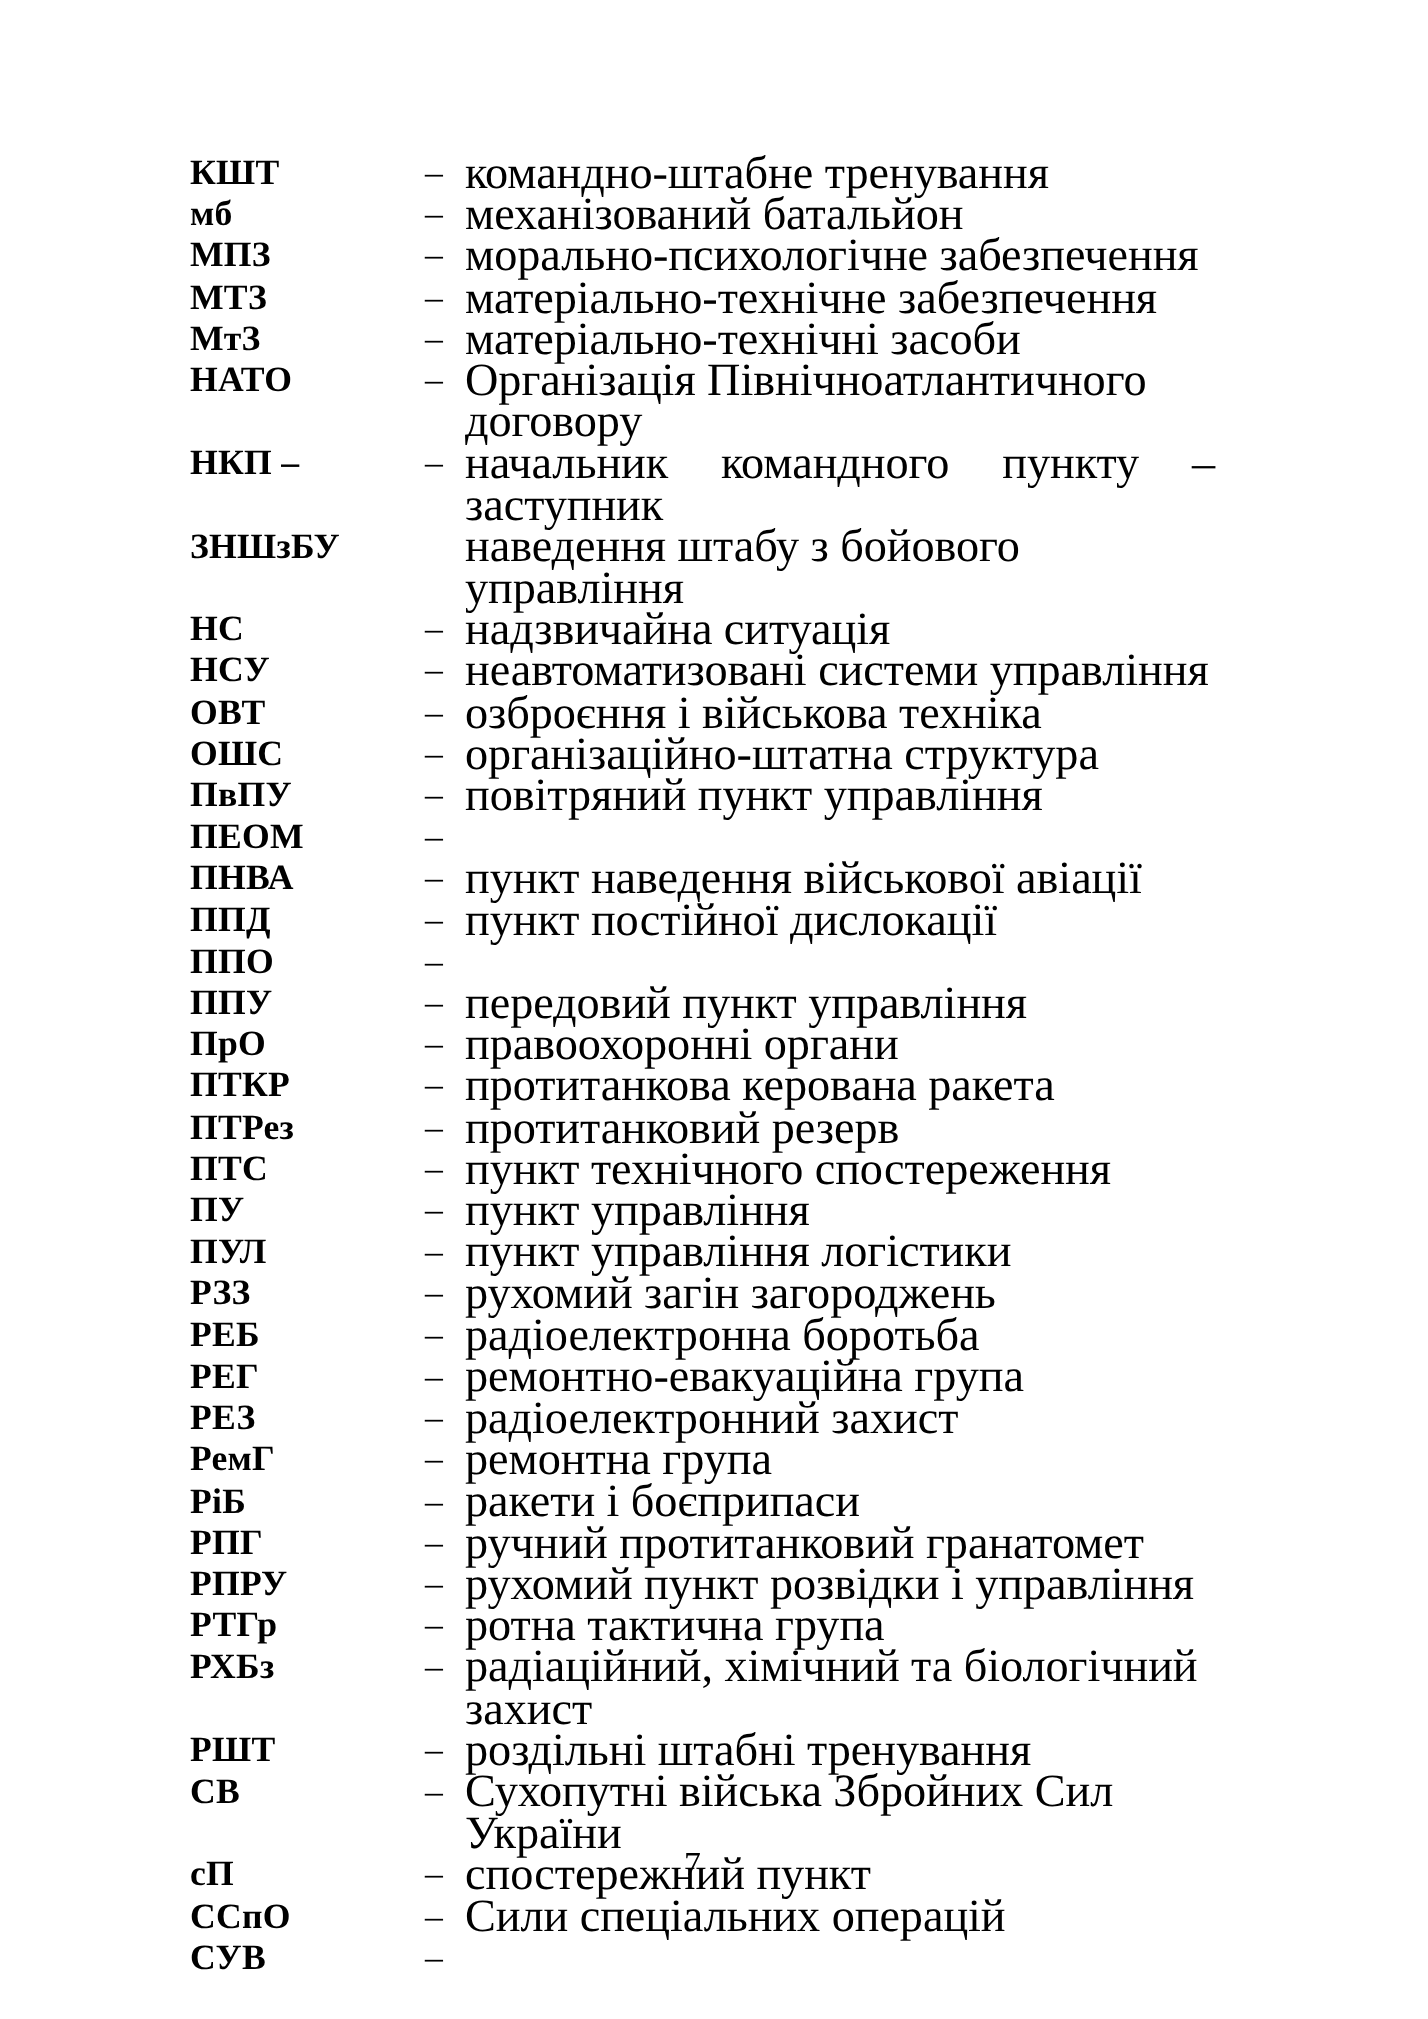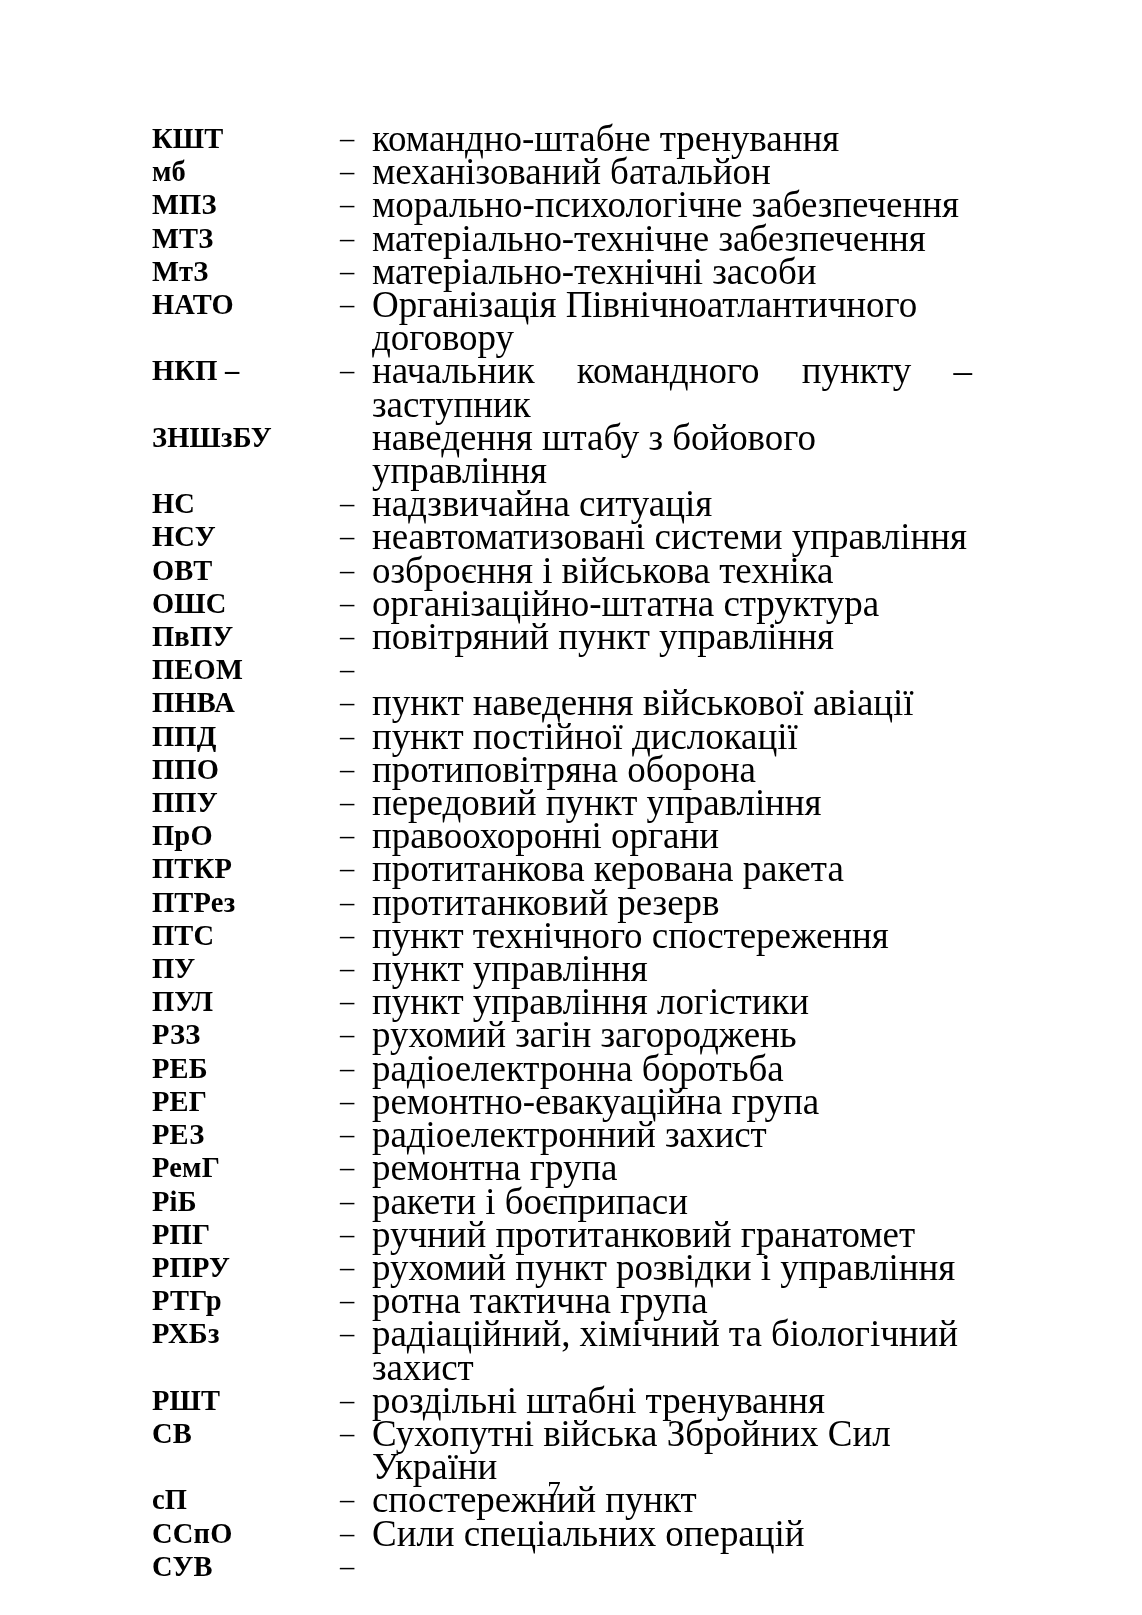--- a/index.html
+++ b/index.html
@@ -154,21 +154,20 @@
           <div class="definition">пункт наведення військової авіації</div>
         </div>
         <div class="entry">
           <div class="abbr">ППД</div>
           <div class="dash">–</div>
           <div class="definition">пункт постійної дислокації</div>
         </div>
         <div class="entry">
           <div class="abbr">ППО</div>
           <div class="dash">–</div>
-          <div class="definition">протиповітряна оборона</div>
         </div>
         <div class="entry">
           <div class="abbr">ППУ</div>
           <div class="dash">–</div>
           <div class="definition">передовий пункт управління</div>
         </div>
         <div class="entry">
           <div class="abbr">ПрО</div>
           <div class="dash">–</div>
           <div class="definition">правоохоронні органи</div>

